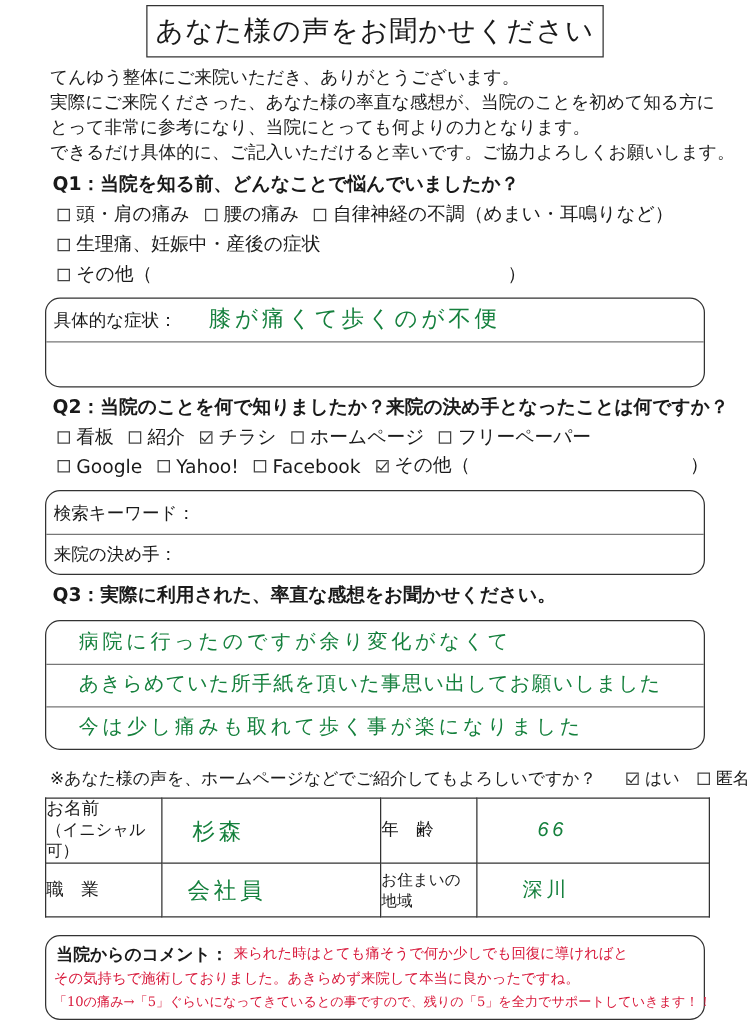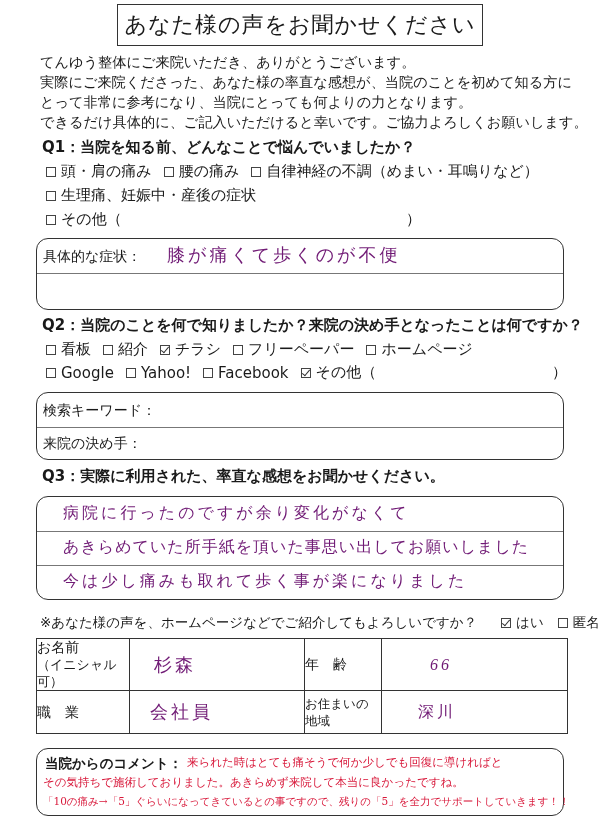--- a/index.html
+++ b/index.html
@@ -11,21 +11,21 @@
     .intro { left: 40px; top: 52px; font-size: 14.2px; line-height: 20px; white-space: nowrap; }
     .q { font-weight: bold; font-size: 15px; white-space: nowrap; }
     .opt-row { font-size: 15px; white-space: nowrap; display: flex; gap: 12px; }
     .opt { display: inline-flex; align-items: center; gap: 5px; }
     .cb { display: inline-block; width: 10px; height: 10px; border: 1px solid #444; position: relative; box-sizing: border-box; }
     .cb.checked::after { content: ""; position: absolute; left: 2px; top: -1px; width: 3px; height: 7px;
       border-right: 1px solid #333; border-bottom: 1px solid #333; transform: rotate(40deg); }
     .rbox { border: 1.5px solid #333; border-radius: 12px; box-sizing: border-box; }
     .hline { position: absolute; left: 0; right: 0; border-top: 1px solid #777; }
     .label { font-size: 14px; white-space: nowrap; }
-    .hand { font-family: Liberation Serif, serif; color: #701a75; font-weight: 300; white-space: nowrap; letter-spacing: 3px; }
+    .hand { font-family: Liberation Sans, sans-serif; color: #15803d; font-weight: 300; white-space: nowrap; letter-spacing: 3px; }
     .hand-red { color: #d8183a; font-family: "DejaVu Serif", serif; white-space: nowrap; font-size: 11.5px; }
     table.info { border-collapse: collapse; position: absolute; left: 36px; top: 638px; width: 532px; }
     table.info td { border: 1.5px solid #333; height: 42px; padding: 0; font-size: 14px; }
     .th { line-height: 17px; }
   </style>
 </head>
 <body>
 
 <div class="abs title-box">あなた様の声をお聞かせください</div>
 
@@ -80,25 +80,25 @@
   <span class="opt">
       <span class="cb"></span>
       <span>紹介</span>
     </span>
   <span class="opt">
       <span class="cb checked"></span>
       <span>チラシ</span>
     </span>
   <span class="opt">
       <span class="cb"></span>
-      <span>フリーペーパー</span>
+      <span>ホームページ</span>
     </span>
   <span class="opt">
       <span class="cb"></span>
-      <span>ホームページ</span>
+      <span>フリーペーパー</span>
     </span>
 </div>
 <div class="abs opt-row" style="left:46px; top:363px; width:520px;">
   <span class="opt">
       <span class="cb"></span>
       <span>Google</span>
     </span>
   <span class="opt">
       <span class="cb"></span>
       <span>Yahoo!</span>

